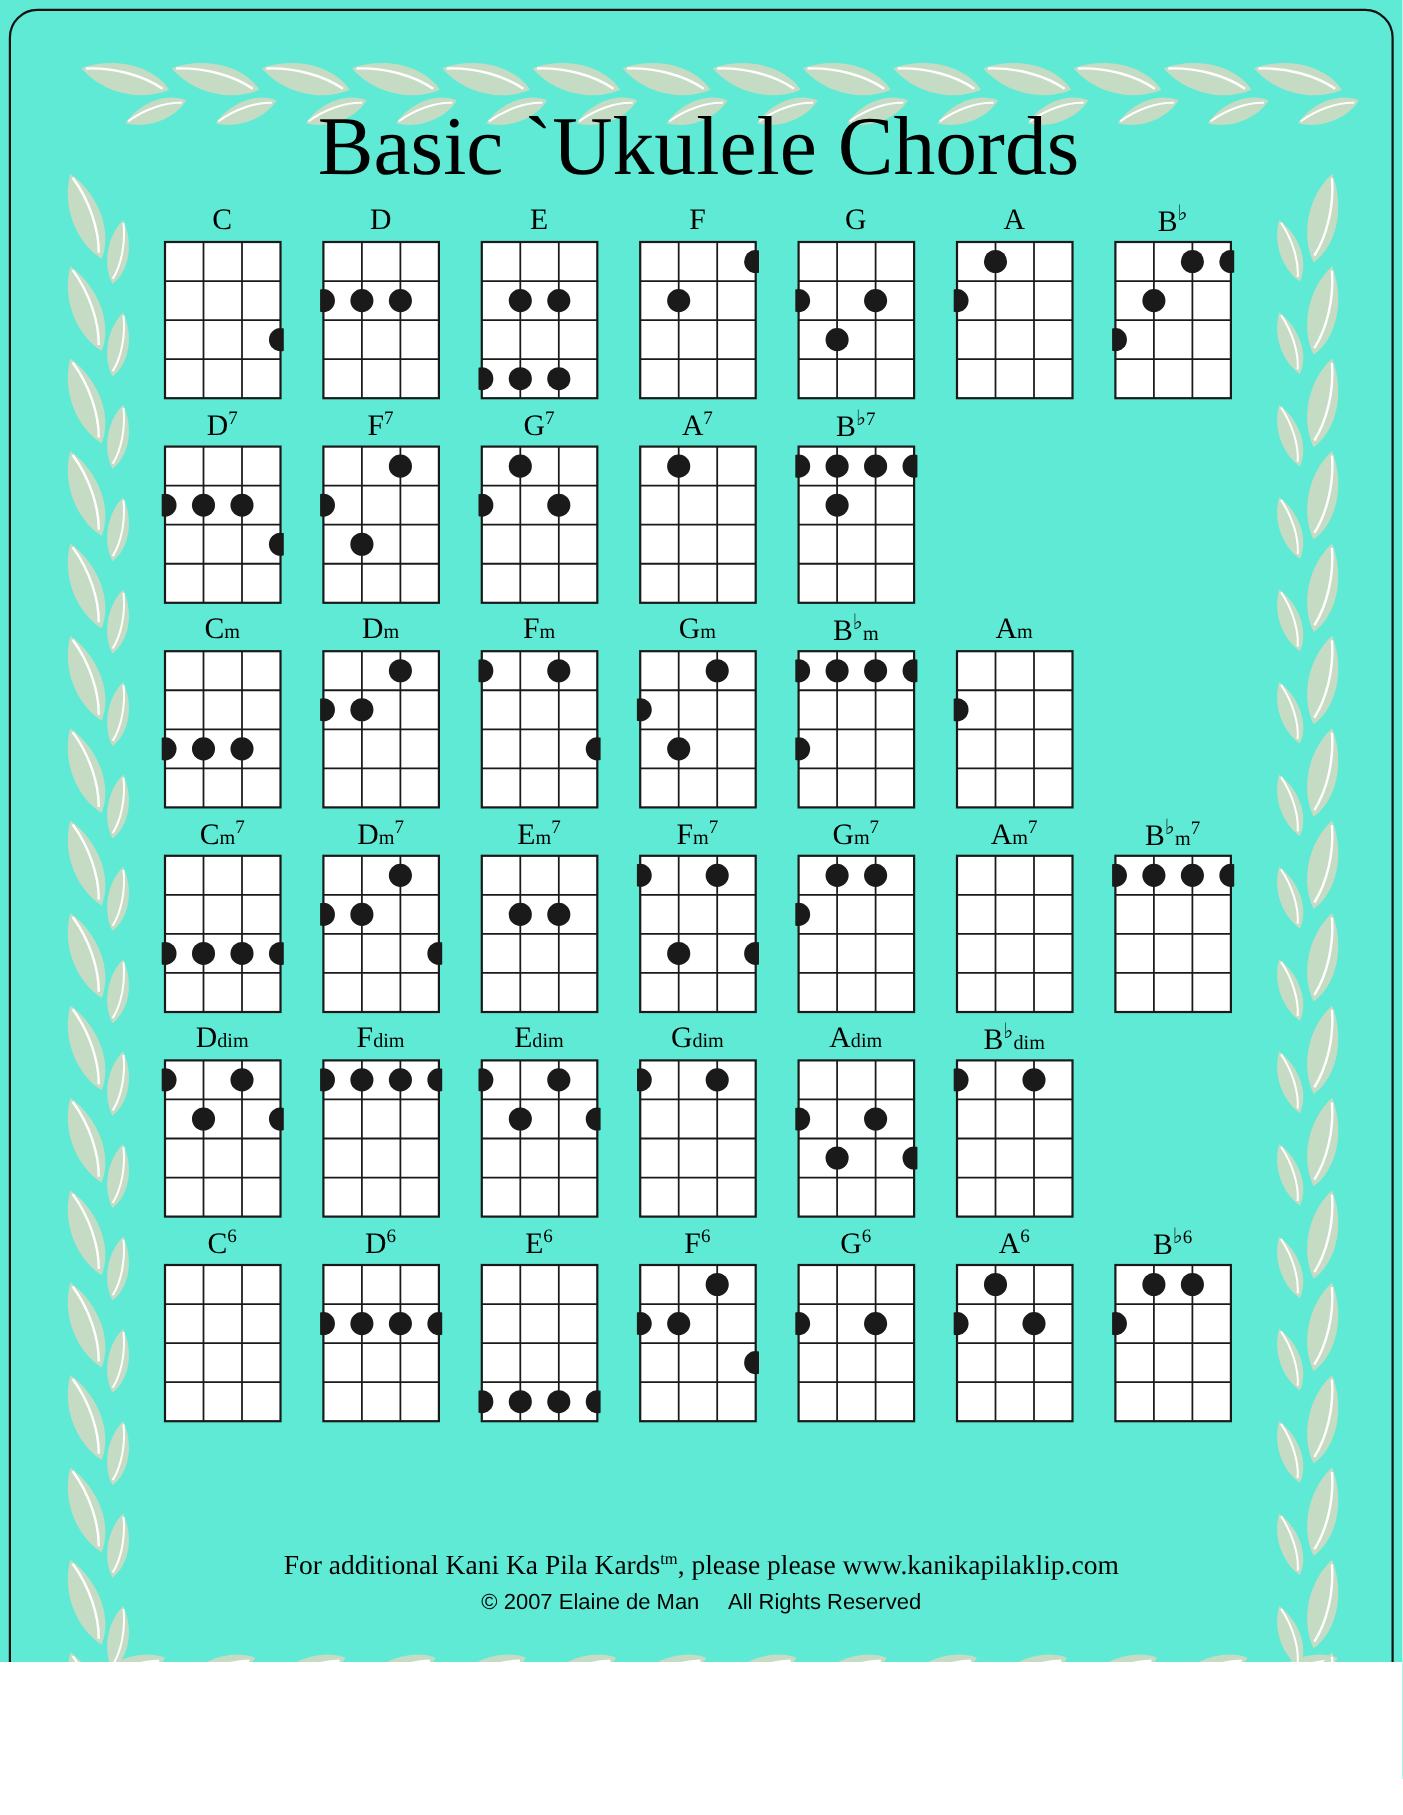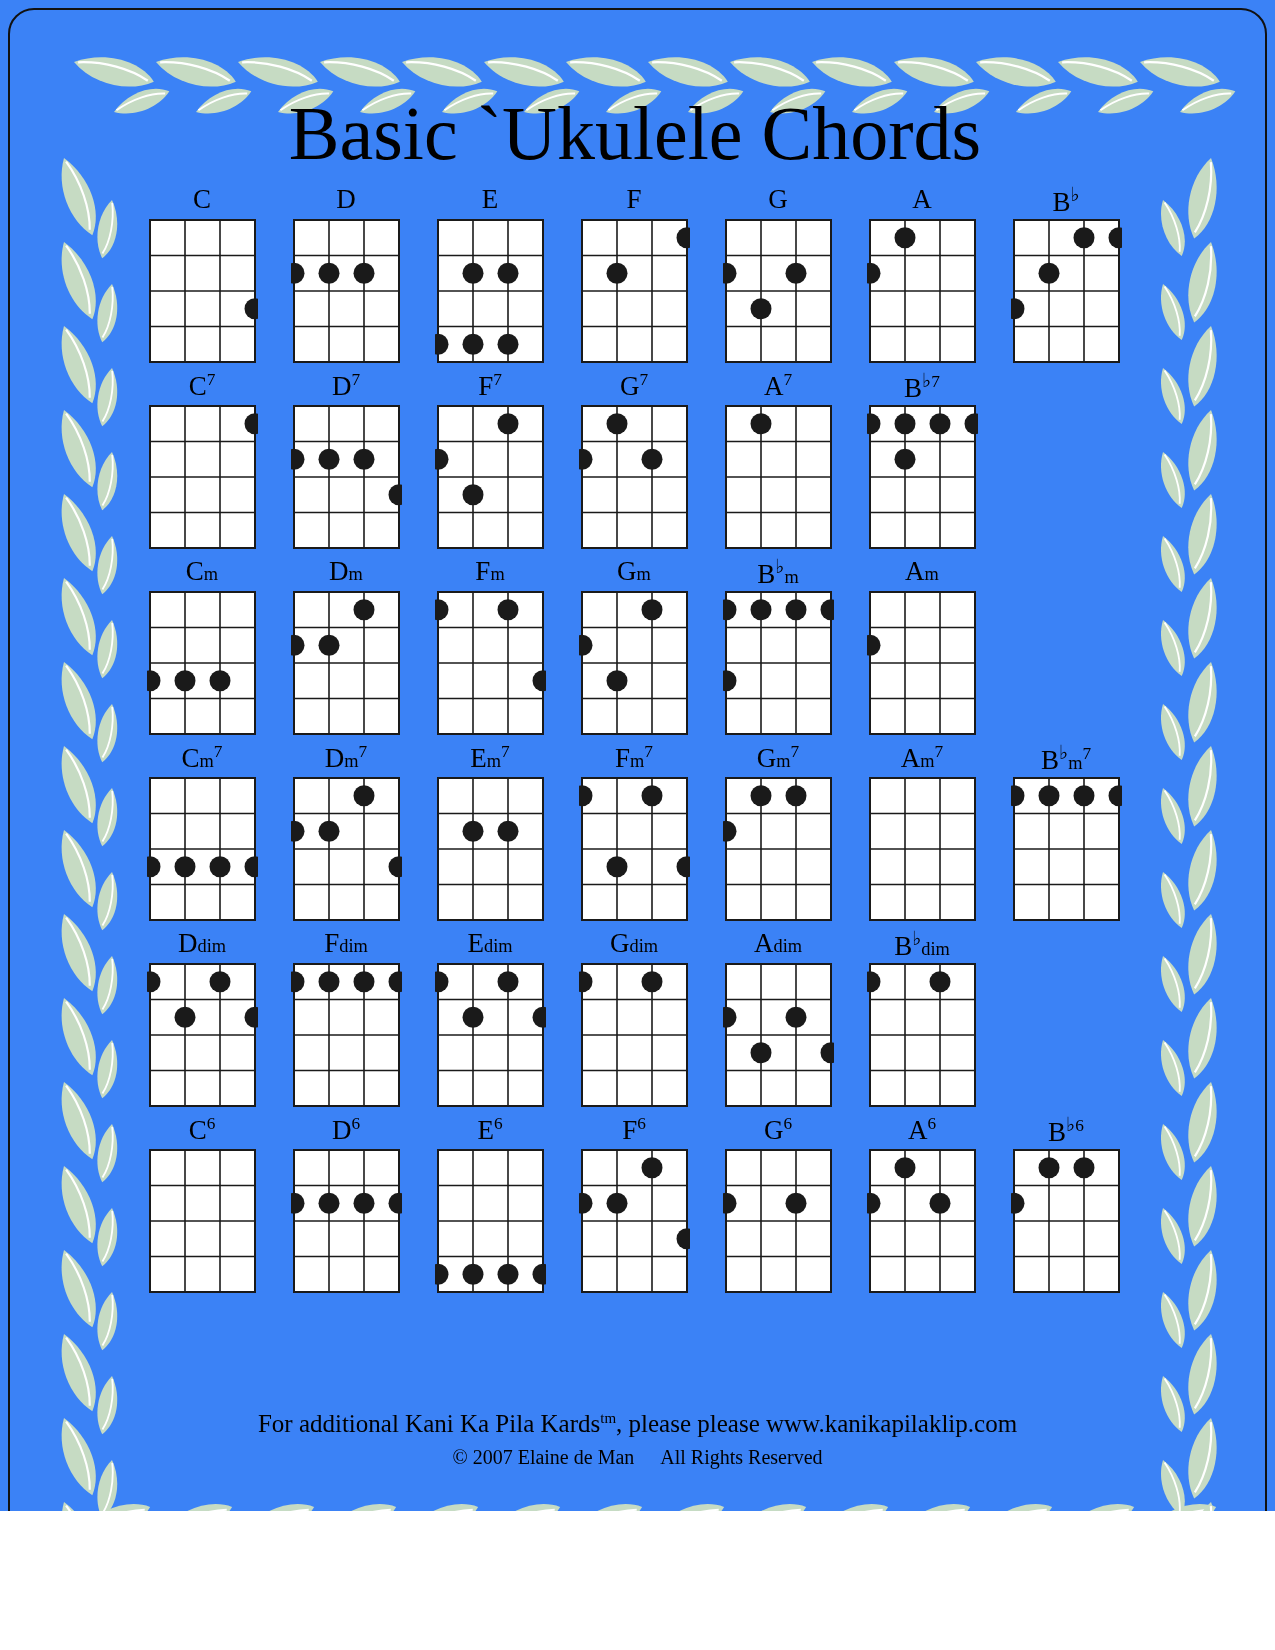--- a/index.html
+++ b/index.html
@@ -4,21 +4,21 @@
 <style>
   html, body {
     margin: 0;
     padding: 0;
     background: #ffffff;
   }
   #page {
     position: relative;
     width: 1275px;
     height: 1511px;
-    background: #3b82f6;
+    background: #5eead4;
     font-family: "Liberation Serif", serif;
     overflow: hidden;
   }
   #border-frame {
     position: absolute;
     left: 8px;
     top: 8px;
     width: 1259px;
     height: 1634px;
     border: 2px solid #111;
@@ -100,21 +100,21 @@
     margin-bottom: 8px;
     font-family: "Liberation Serif", serif;
   }
   #footer .line1 sup {
     font-size: 0.6em;
     vertical-align: super;
     text-align: right;
   }
   #footer .line2 {
     font-size: 20px;
-    font-family: Liberation Serif, serif;
+    font-family: Liberation Sans, sans-serif;
   }
   #footer .line2 .spacer {
     display: inline-block;
     width: 26px;
   }
 </style>
 </head>
 <body>
 
 <div id="page">
@@ -371,34 +371,20 @@
                 <circle cx="3" cy="91.75" r="10.5" fill="#1a1a1a"></circle>
                 <circle cx="38" cy="56.25" r="10.5" fill="#1a1a1a"></circle>
                 <circle cx="73" cy="20.75" r="10.5" fill="#1a1a1a"></circle>
                 <circle cx="108" cy="20.75" r="10.5" fill="#1a1a1a"></circle>
               </svg>
             </div>
           </div>
         </div>
         <div class="chord-row">
           <div class="chord-cell">
-            <div class="chord-name"><span class="base">C</span><sup>7</sup></div>
-            <div class="diagram">
-              <svg width="111" height="148" viewBox="0 0 111 148" xmlns="http://www.w3.org/2000/svg">
-                <rect x="3" y="3" width="105" height="142" fill="#ffffff" stroke="#1a1a1a" stroke-width="2"></rect>
-                <line x1="38" y1="3" x2="38" y2="145" stroke="#1a1a1a" stroke-width="1.6"></line>
-                <line x1="73" y1="3" x2="73" y2="145" stroke="#1a1a1a" stroke-width="1.6"></line>
-                <line x1="3" y1="38.5" x2="108" y2="38.5" stroke="#1a1a1a" stroke-width="1.6"></line>
-                <line x1="3" y1="74" x2="108" y2="74" stroke="#1a1a1a" stroke-width="1.6"></line>
-                <line x1="3" y1="109.5" x2="108" y2="109.5" stroke="#1a1a1a" stroke-width="1.6"></line>
-                <circle cx="108" cy="20.75" r="10.5" fill="#1a1a1a"></circle>
-              </svg>
-            </div>
-          </div>
-          <div class="chord-cell">
             <div class="chord-name"><span class="base">D</span><sup>7</sup></div>
             <div class="diagram">
               <svg width="111" height="148" viewBox="0 0 111 148" xmlns="http://www.w3.org/2000/svg">
                 <rect x="3" y="3" width="105" height="142" fill="#ffffff" stroke="#1a1a1a" stroke-width="2"></rect>
                 <line x1="38" y1="3" x2="38" y2="145" stroke="#1a1a1a" stroke-width="1.6"></line>
                 <line x1="73" y1="3" x2="73" y2="145" stroke="#1a1a1a" stroke-width="1.6"></line>
                 <line x1="3" y1="38.5" x2="108" y2="38.5" stroke="#1a1a1a" stroke-width="1.6"></line>
                 <line x1="3" y1="74" x2="108" y2="74" stroke="#1a1a1a" stroke-width="1.6"></line>
                 <line x1="3" y1="109.5" x2="108" y2="109.5" stroke="#1a1a1a" stroke-width="1.6"></line>
                 <circle cx="3" cy="56.25" r="10.5" fill="#1a1a1a"></circle>

